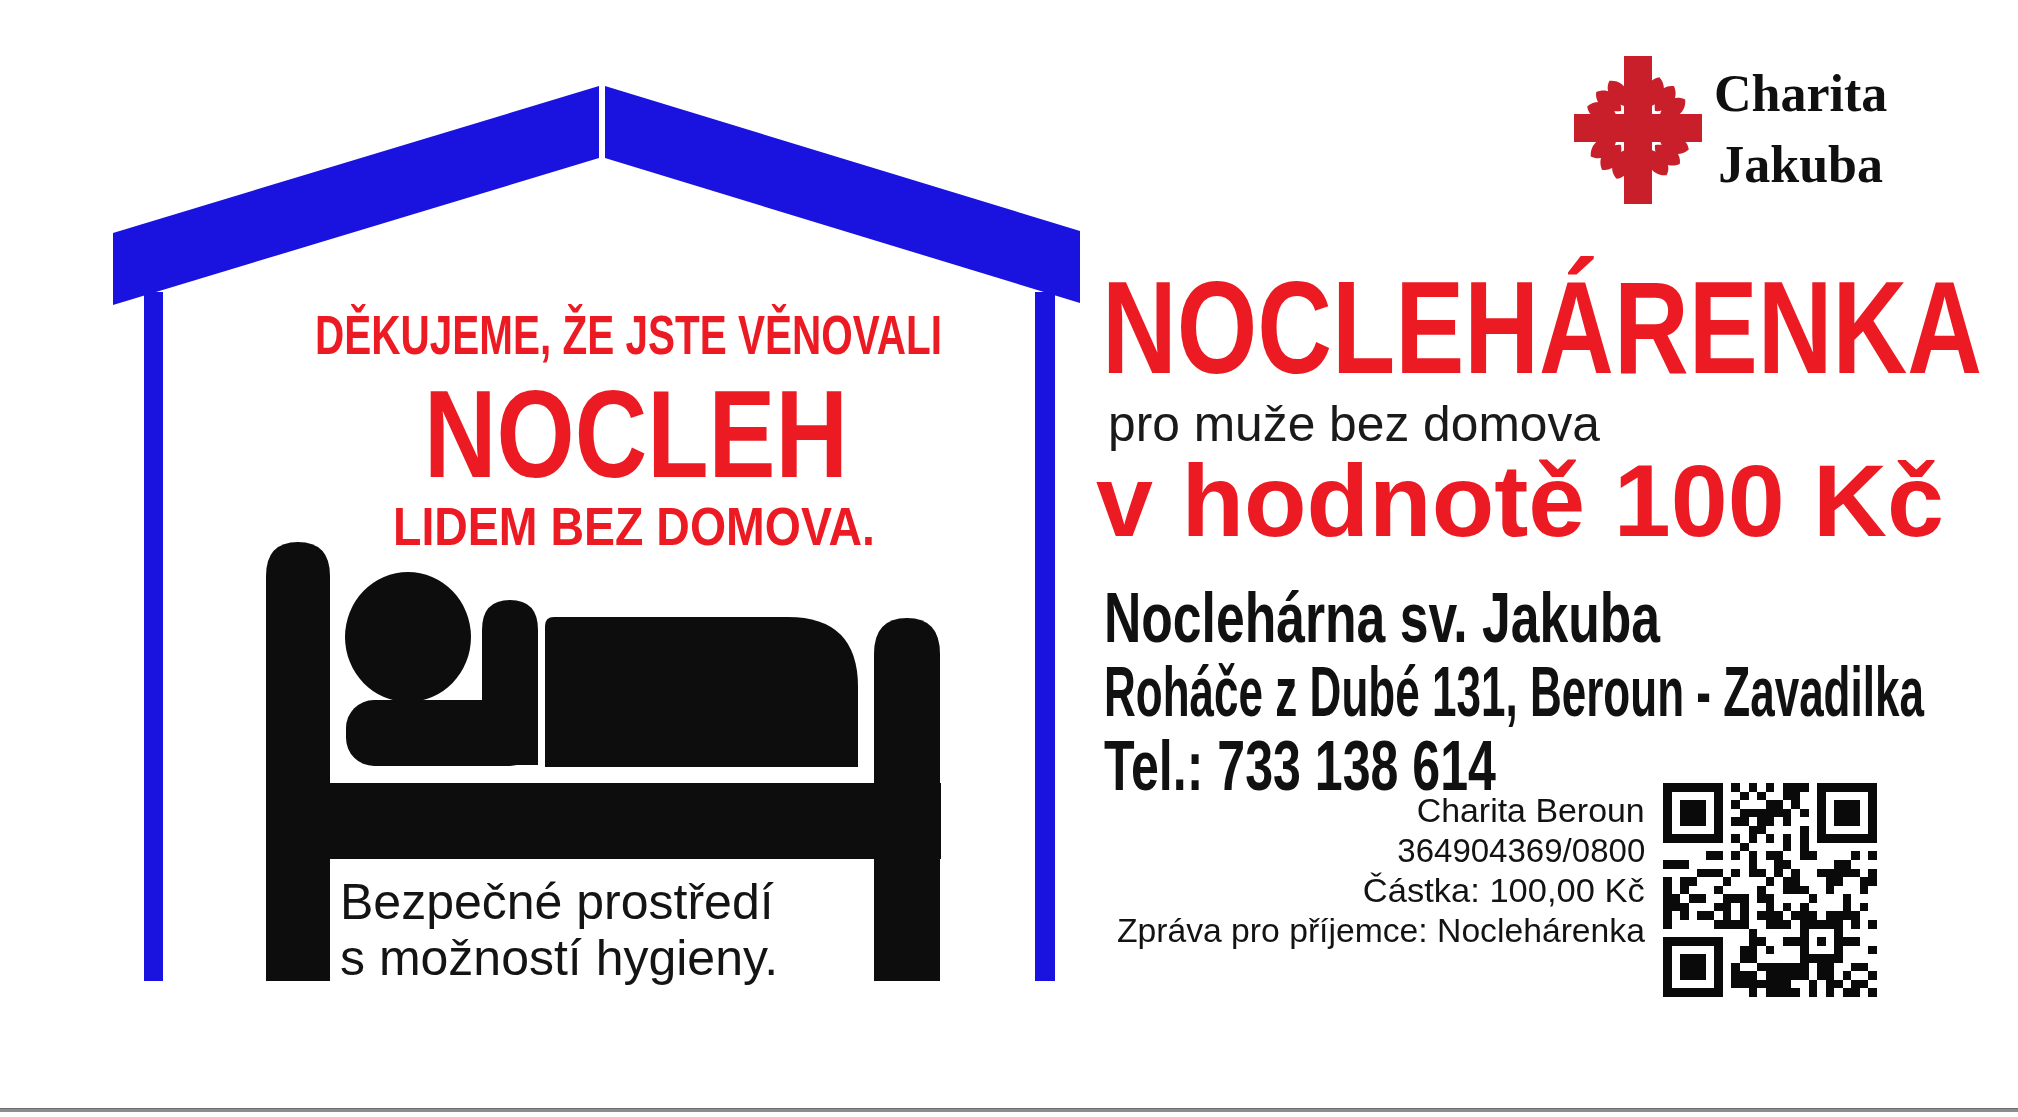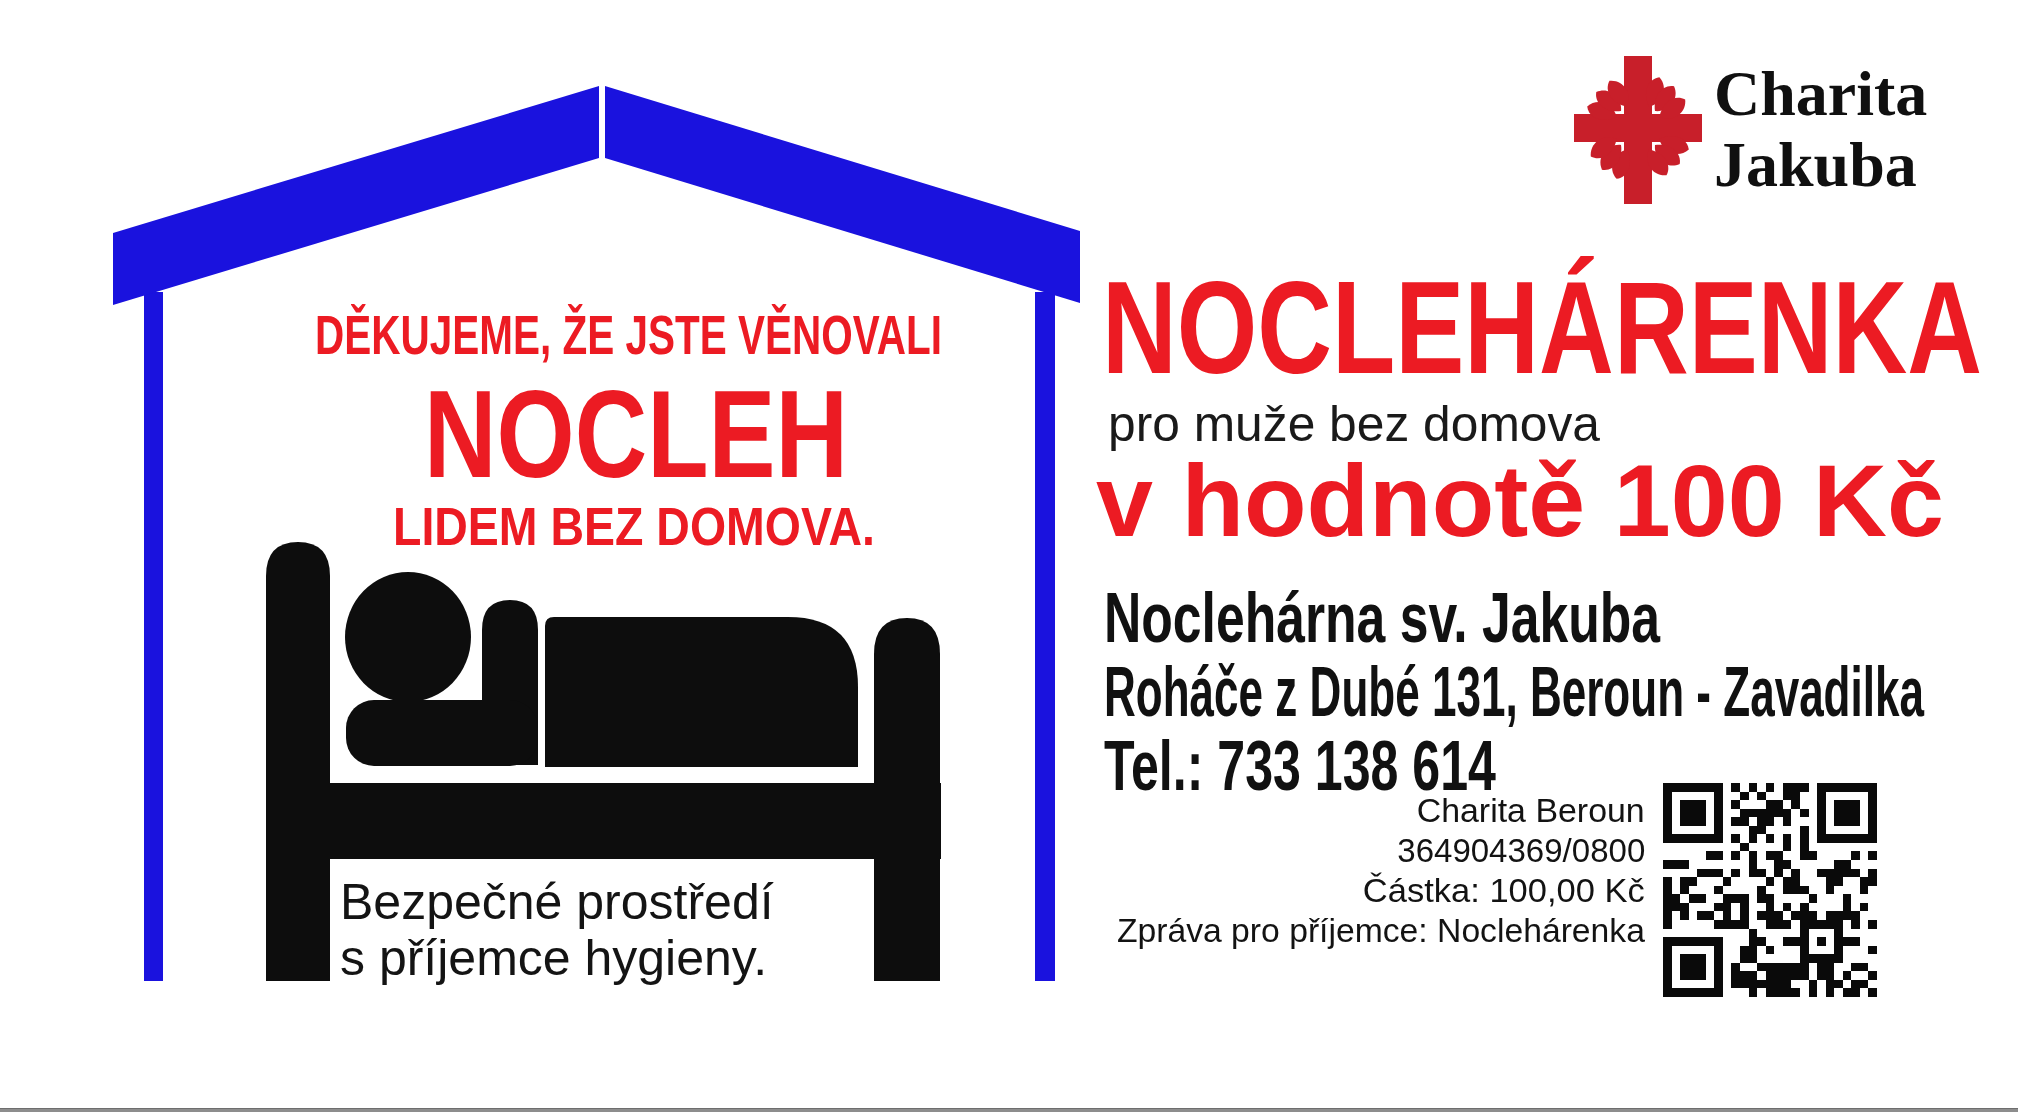--- a/index.html
+++ b/index.html
@@ -24,21 +24,21 @@
   .submen{left:1108px;top:398px;font-size:50px;color:#1a1a1a;}
   .value{left:1096px;top:450px;font-size:102px;line-height:1;}
   .addr1{left:1104px;top:582px;font-size:70px;}
   .addr2{left:1104px;top:656px;font-size:70px;}
   .addr3{left:1104px;top:730px;font-size:70px;}
   .payment{left:1095px;top:790px;width:550px;text-align:right;
     font-size:34px;line-height:40px;color:#131313;}
   .payment .pline span{display:inline-block;white-space:nowrap;}
   
   .logo-text{left:1714px;top:58px;font-family:"Liberation Serif",serif;font-weight:bold;
-    font-size:64px;line-height:71px;color:#101010;}
+    font-size:52px;line-height:71px;color:#101010;text-align:center;}
   .hairline{left:0;top:1108px;width:2018px;height:3px;background:#8d8d8d;border-top:1px solid #6e6e6e;}
   #qr-box{left:1663px;top:783px;width:214px;height:214px;}
   #qr-svg{width:214px;height:214px;shape-rendering:crispEdges;fill:#0a0a0a;}
 </style>
 </head>
 <body>
 
 <div class="canvas">
 
   <svg class="abs" style="left:0;top:0" width="2018" height="1117" viewBox="0 0 2018 1117">
@@ -58,21 +58,21 @@
       <path d="M874,981 L874,654 Q874,618 907,618 Q940,618 940,654 L940,981 Z"></path>
       <rect x="266" y="783" width="675" height="76"></rect>
     </g>
   </svg>
 
   <div class="line red b thanks" style="display: inline-block; white-space: nowrap; transform-origin: left top; transform: scaleX(0.723079);">DĚKUJEME, ŽE JSTE VĚNOVALI</div>
   <div class="line red b nocleh" style="display: inline-block; white-space: nowrap; transform-origin: left top; transform: scaleX(0.809836);">NOCLEH</div>
   <div class="line red b lidem" style="display: inline-block; white-space: nowrap; transform-origin: left top; transform: scaleX(0.860714);">LIDEM BEZ DOMOVA.</div>
   <div class="abs bed-caption">
     <div>Bezpečné prostředí</div>
-    <div>s příjemce hygieny.</div>
+    <div>s možností hygieny.</div>
   </div>
 
   <div class="line red b title" style="display: inline-block; white-space: nowrap; transform-origin: left top; transform: scaleX(0.784314);">NOCLEHÁRENKA</div>
   <div class="line submen" style="display: inline-block; white-space: nowrap; transform-origin: left top; transform: scaleX(0.994536);">pro muže bez domova</div>
   <div class="line red b value" style="display: inline-block; white-space: nowrap; transform-origin: left top; transform: scaleX(1.00409);">v hodnotě 100 Kč</div>
   <div class="line blk b addr1" style="display: inline-block; white-space: nowrap; transform-origin: left top; transform: scaleX(0.73789);">Noclehárna sv. Jakuba</div>
   <div class="line blk b addr2" style="display: inline-block; white-space: nowrap; transform-origin: left top; transform: scaleX(0.629234);">Roháče z Dubé 131, Beroun - Zavadilka</div>
   <div class="line blk b addr3" style="display: inline-block; white-space: nowrap; transform-origin: left top; transform: scaleX(0.716084);">Tel.: 733 138 614</div>
 
   <div class="abs payment">

